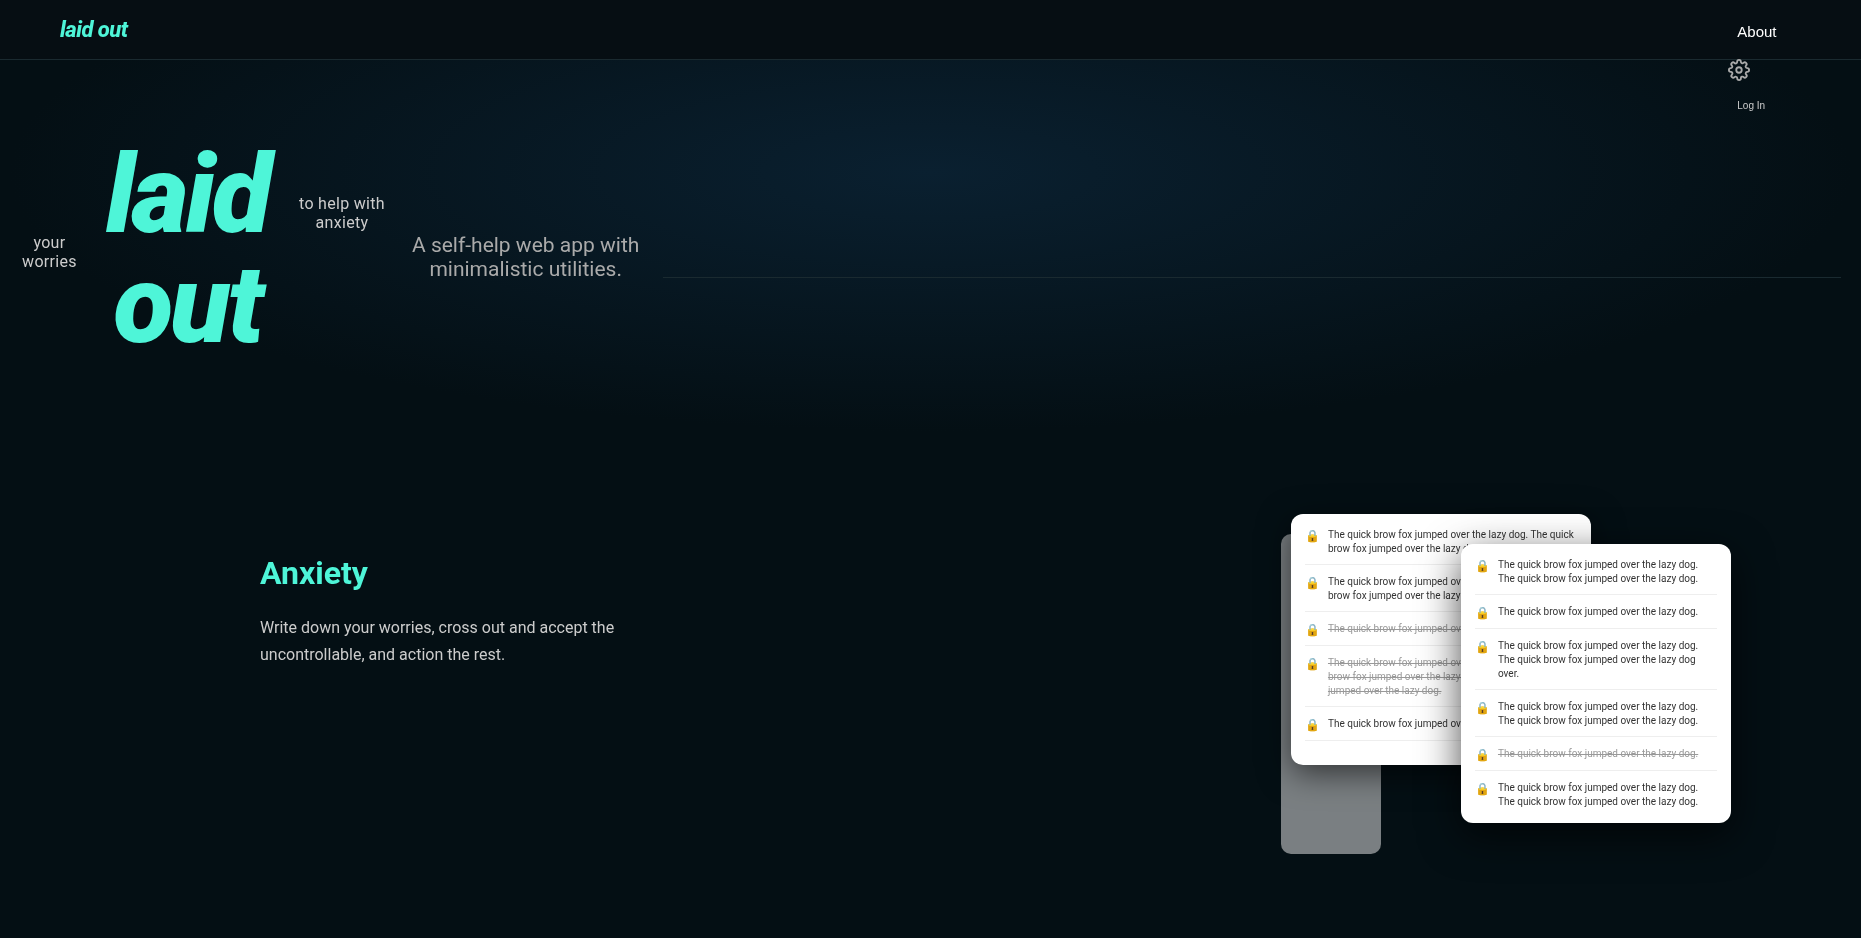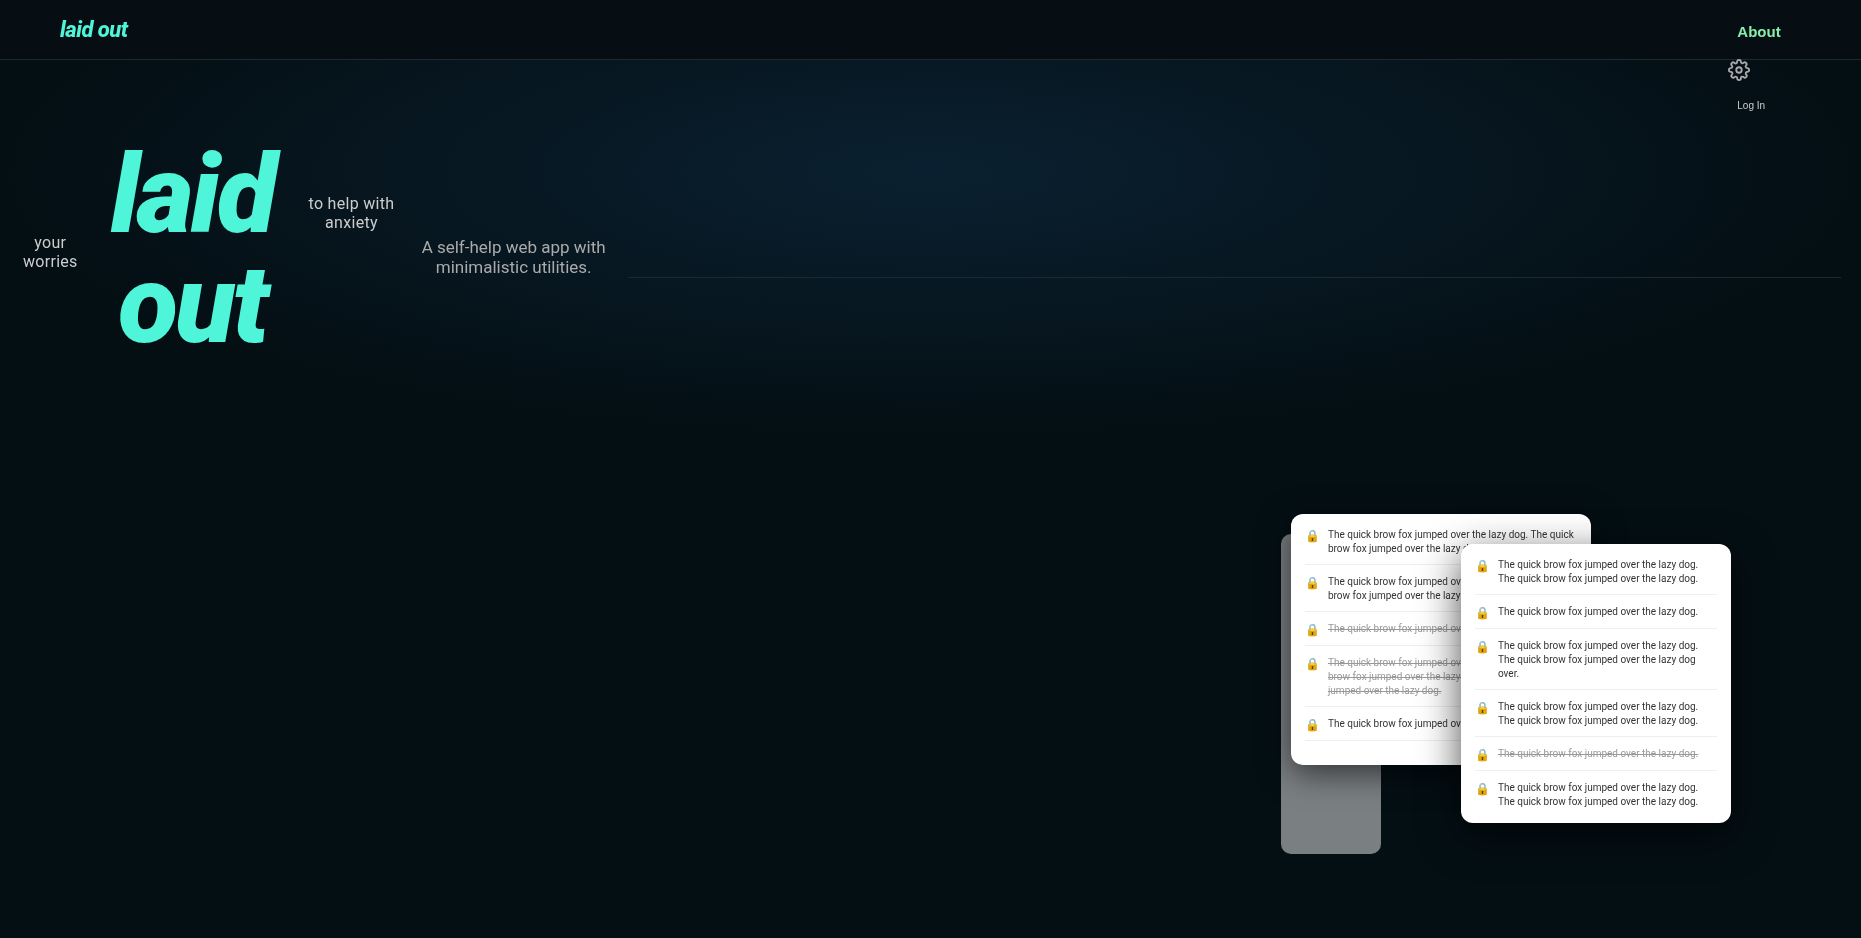--- a/index.html
+++ b/index.html
@@ -64,26 +64,25 @@
       border: none;
     }
 
     .nav-tools .chevron {
       font-size: 12px;
       color: #aaaaaa;
     }
 
     .nav-about {
       padding: 6px 14px;
-      color: #86efac;
+      color: #ffffff;
       font-size: 15px;
       cursor: pointer;
       background: none;
       border: none;
-      font-weight: bold;
     }
 
     .nav-gear {
       width: 32px;
       height: 32px;
       display: flex;
       align-items: center;
       justify-content: center;
       cursor: pointer;
       color: #aaaaaa;
@@ -128,21 +127,21 @@
 
     .hero-subtitle {
       color: #cccccc;
       font-size: 16px;
       margin-bottom: 88px;
       letter-spacing: 0.3px;
     }
 
     .hero-description {
       color: #aaaaaa;
-      font-size: 17px;
+      font-size: 21px;
       margin-bottom: 0;
     }
 
     .hero-divider {
       width: 100%;
       max-width: 1400px;
       height: 1px;
       background: #1a2a30;
       margin: 40px auto 0;
     }
@@ -201,20 +200,24 @@
 
 <section class="hero">
   <p class="hero-your-worries">your worries</p>
   <h1 class="hero-title">laid out</h1>
   <p class="hero-subtitle">to help with anxiety</p>
   <p class="hero-description">A self-help web app with minimalistic utilities.</p>
   <div class="hero-divider"></div>
 </section>
 
 <section class="anxiety-section">
+  <div class="anxiety-text">
+    <h2 class="anxiety-heading">Anxiety</h2>
+    <p class="anxiety-body">Write down your worries, cross out and accept the uncontrollable, and action the rest.</p>
+  </div>
 
   <div style="position: relative; flex: 0 0 420px; height: 380px; margin-left: auto;">
 
     <div style="position:absolute; top:20px; left:0; width:100px; height:320px; background:#f0f0f0; border-radius:10px; z-index:1; opacity:0.5;"></div>
 
     <div style="position:absolute; top:0; left:10px; width:300px; background:#ffffff; border-radius:12px; box-shadow:0 8px 32px rgba(0,0,0,0.6); padding:14px; z-index:2; overflow:hidden; max-height:360px;">
 
       <div style="display:flex; align-items:flex-start; gap:8px; margin-bottom:10px; padding-bottom:8px; border-bottom:1px solid #eee;">
         <span style="color:#888;font-size:12px;flex-shrink:0;margin-top:1px;">🔒</span>
         <span style="color:#333;font-size:10px;line-height:1.4;">The quick brow fox jumped over the lazy dog. The quick brow fox jumped over the lazy dog.</span>

